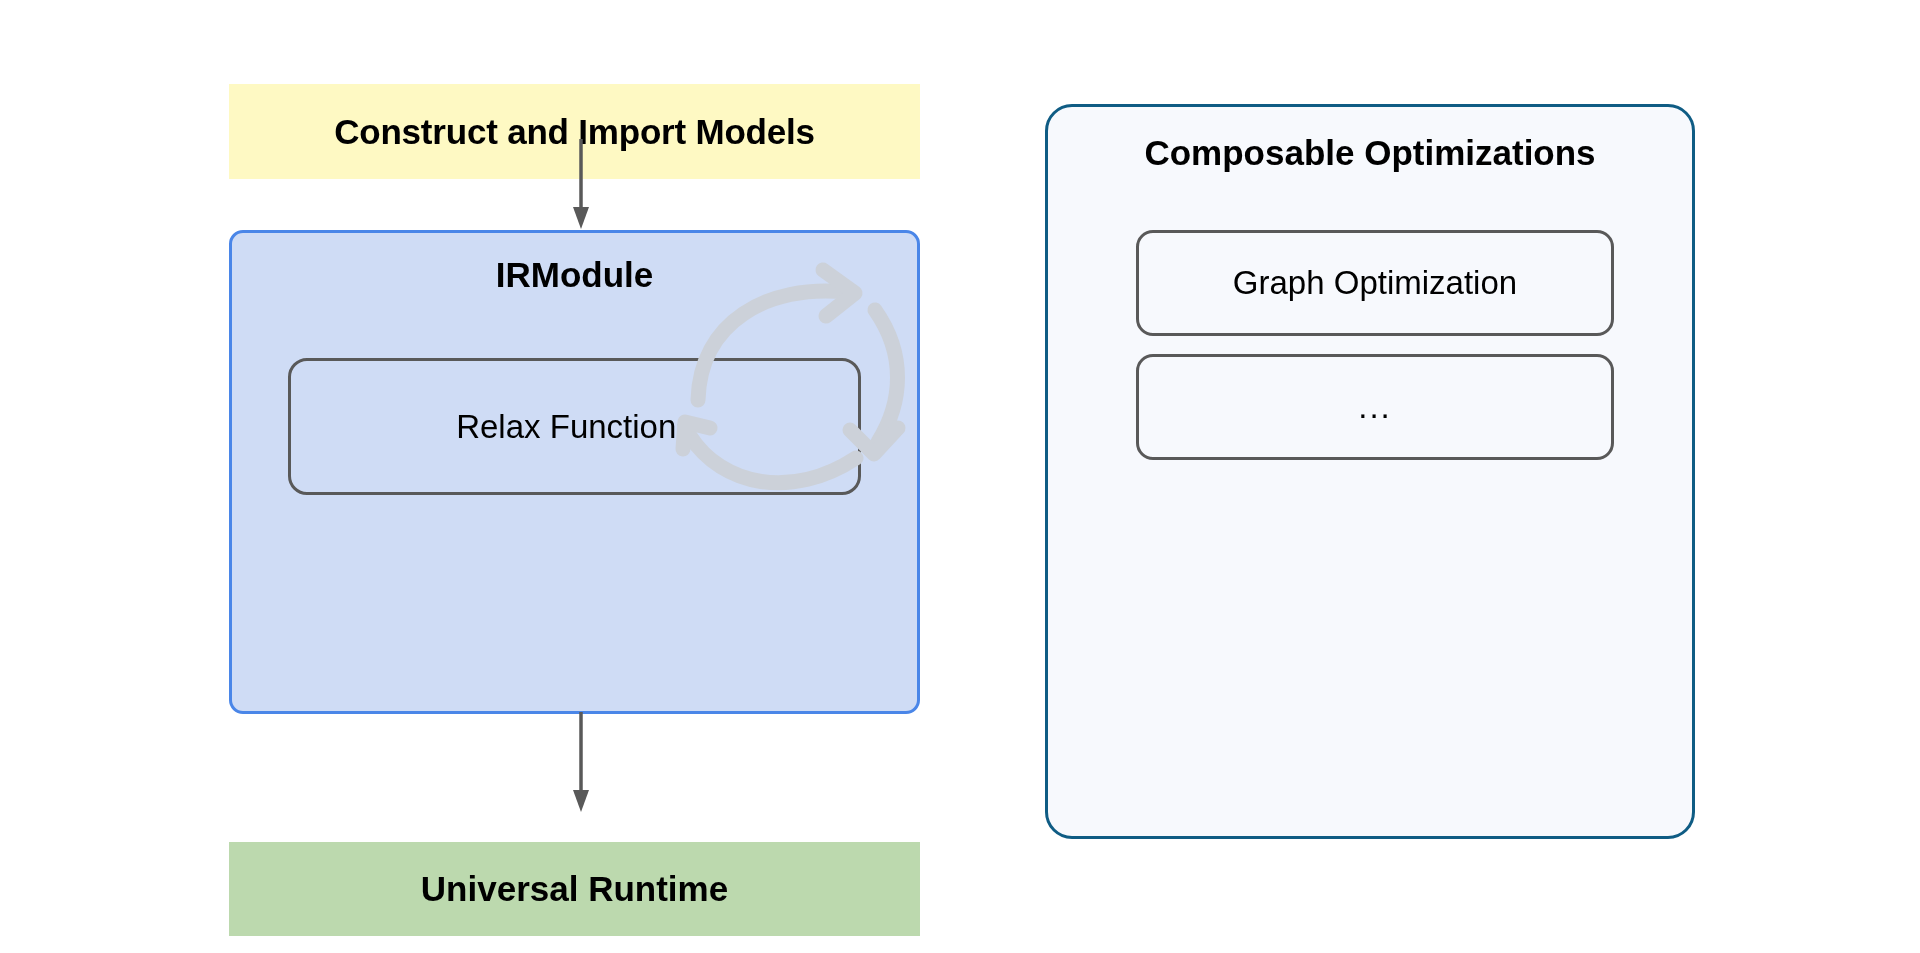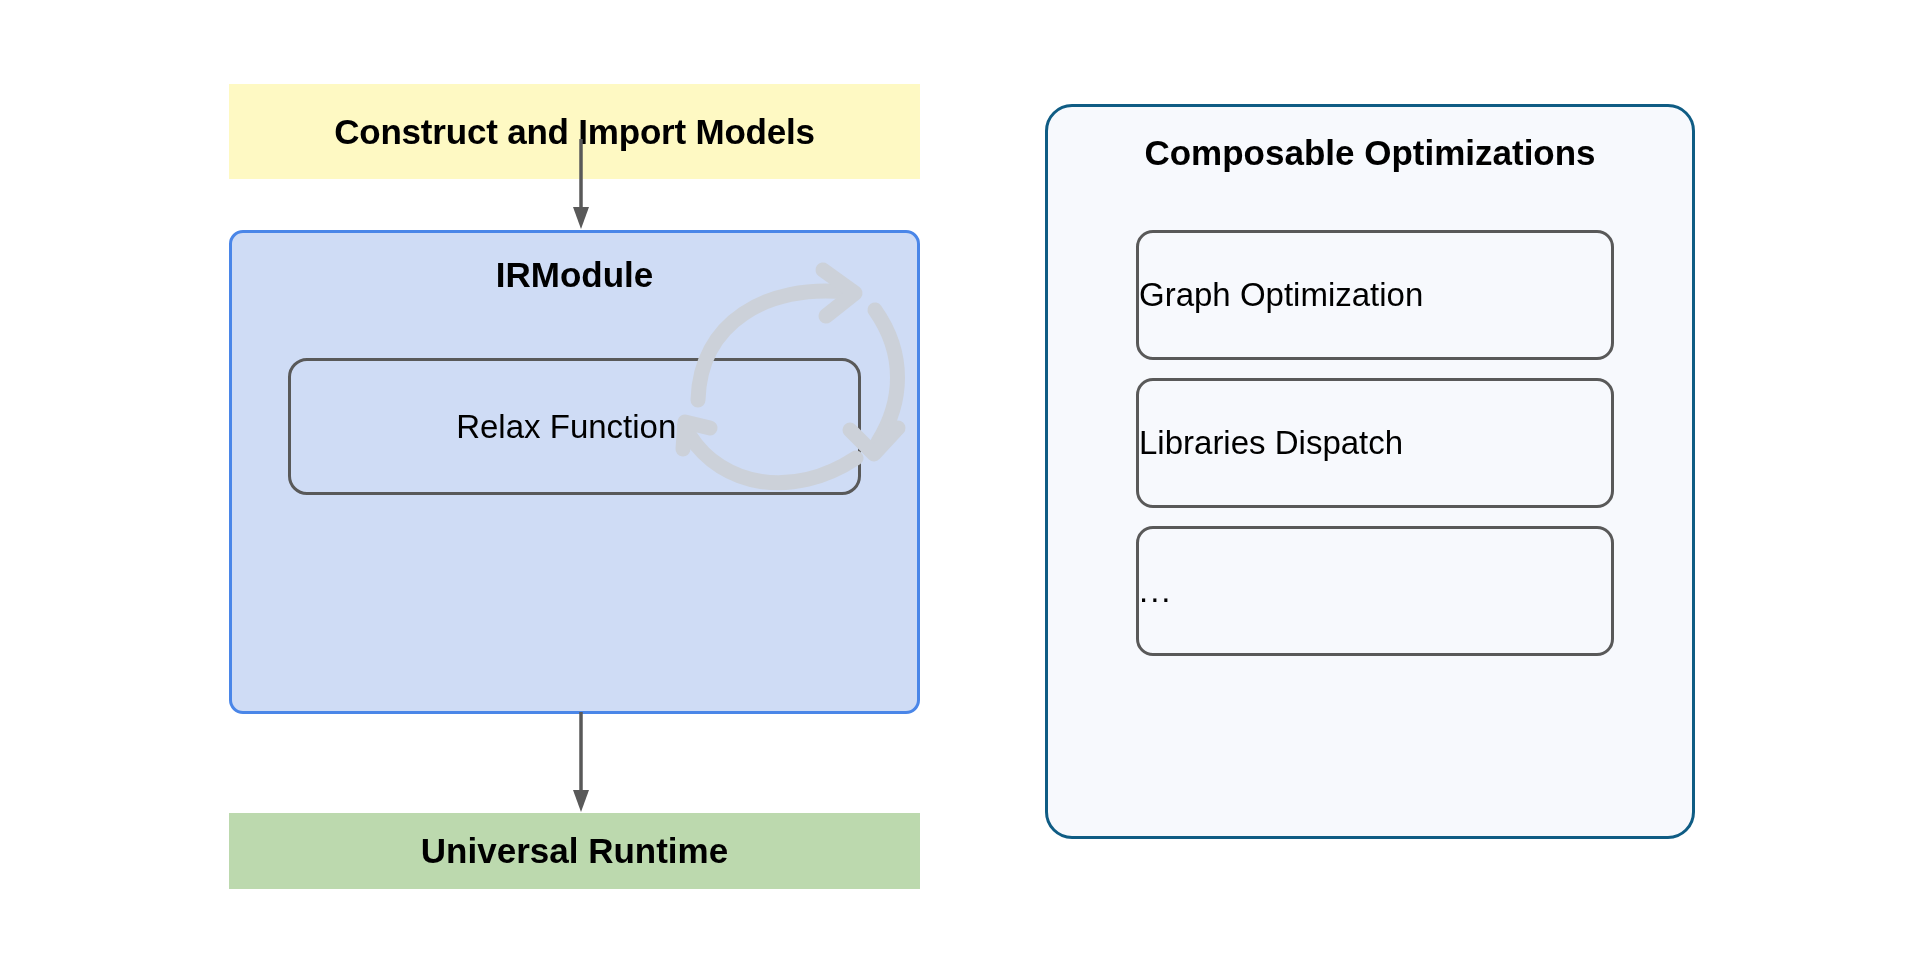--- a/index.html
+++ b/index.html
@@ -77,23 +77,23 @@
   .fn-box.relax { top: 125px; }
   .fn-box.tensorir { top: 303px; }
   .fn-label {
     font-size: 33px;
     color: #000;
   }
 
   .runtime-banner {
     position: absolute;
     left: 229px;
-    top: 813px;
+    top: 842px;
     width: 691px;
-    height: 76px;
+    height: 94px;
     background: #bcd9ae;
     display: flex;
     align-items: center;
     justify-content: center;
   }
   .runtime-label {
     font-size: 35px;
     font-weight: bold;
     color: #000;
   }
@@ -129,27 +129,27 @@
     color: #000;
   }
   .opt-items {
     position: absolute;
     left: 88px;
     top: 123px;
     width: 478px;
   }
   .opt-item {
     width: 478px;
-    height: 130px;
+    height: 106px;
     border: 3px solid #595959;
     border-radius: 17px;
     box-sizing: border-box;
     display: flex;
     align-items: center;
-    justify-content: flex-start;
+    justify-content: center;
     margin-bottom: 18px;
     text-align: center;
   }
   .opt-item-label {
     font-size: 33px;
     line-height: 1.32;
     color: #000;
     white-space: pre-line;
   }
   .opt-item-label.dots {
@@ -219,21 +219,18 @@
     </g>
   </svg>
 
   <div class="opt-panel">
     <div class="opt-title">Composable Optimizations</div>
     <div class="opt-items">
       <div class="opt-item">
         <span class="opt-item-label">Graph Optimization</span>
       </div>
       <div class="opt-item">
-        <span class="opt-item-label">Libraries Dispatch</span>
-      </div>
-      <div class="opt-item">
         <span class="opt-item-label dots">...</span>
       </div>
     </div>
   </div>
 
 </div>
 
 </body></html>

